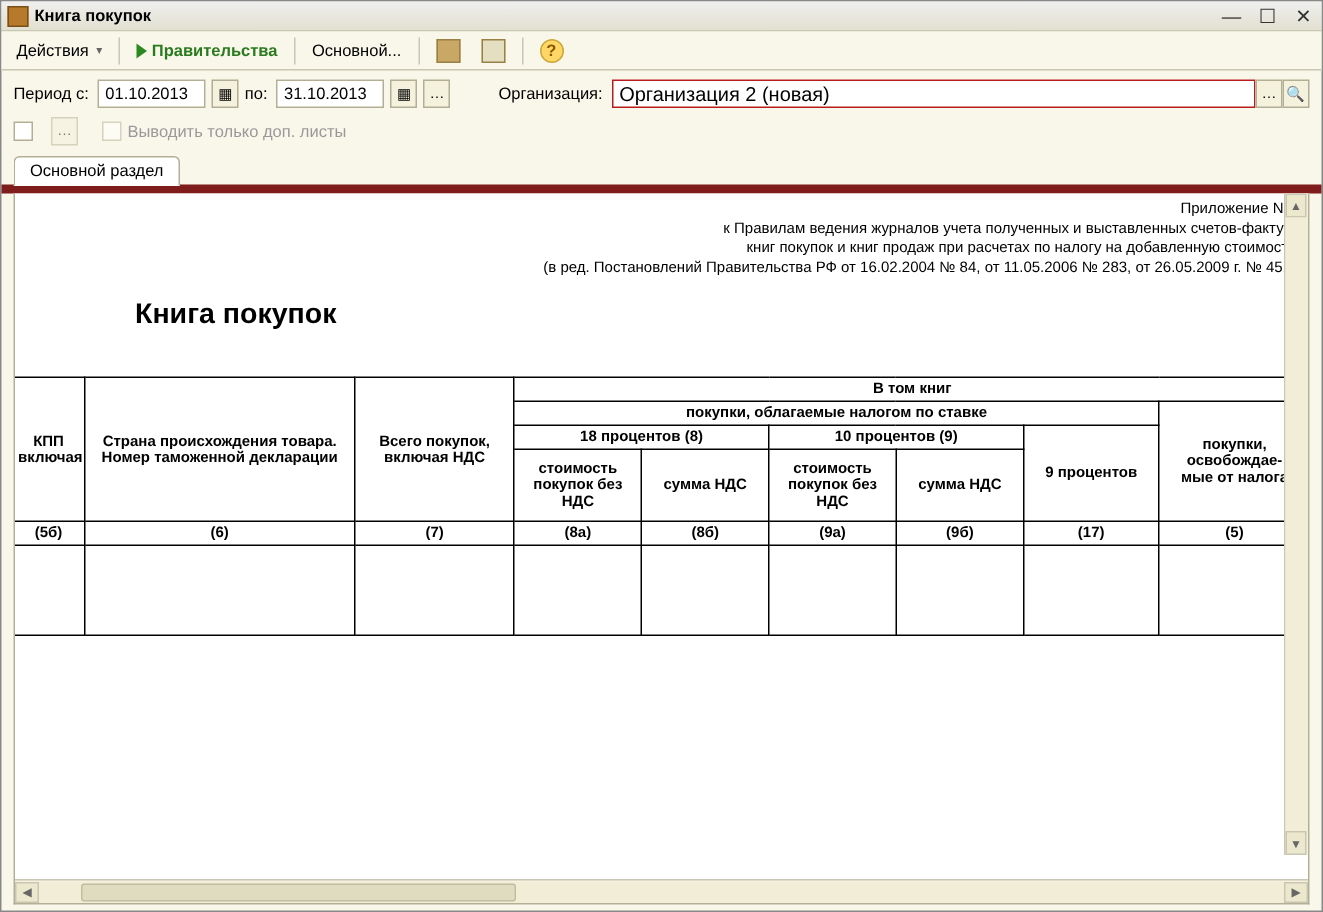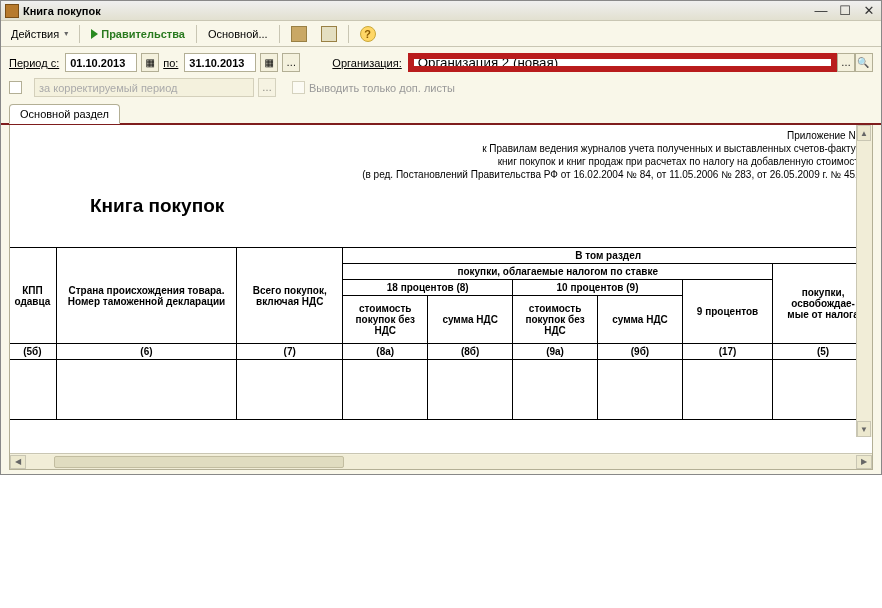--- a/index.html
+++ b/index.html
@@ -5,21 +5,21 @@
   * { box-sizing: border-box; }
   body {
     margin: 0;
     font-family: Tahoma, Arial, sans-serif;
     font-size: 11px;
     background: #fff;
     color: #000;
   }
   .window {
     width: 882px;
-    height: 475px;
+    height: 608px;
     border: 1px solid #888;
     background: #f9f7e9;
     display: flex;
     flex-direction: column;
     position: relative;
   }
   .titlebar {
     height: 20px;
     background: linear-gradient(#efefef,#e2e0d0);
     border-bottom: 1px solid #c9c6b3;
@@ -105,48 +105,47 @@
     padding: 6px 8px;
     display: flex;
     flex-direction: column;
     gap: 6px;
   }
   .param-row {
     display: flex;
     align-items: center;
     gap: 4px;
   }
-  .label { padding-right: 2px; text-decoration: underline; }
+  .label { padding-right: 2px; }
   .input {
     border: 1px solid #b3af95;
     background: #fff;
     height: 19px;
     padding: 1px 4px;
     font-family: inherit;
     font-size: 11px;
-    font-weight: bold;
   }
   .date-input { width: 72px; }
   .small-btn {
     width: 18px; height: 19px;
     border: 1px solid #b3af95;
     background: #f4f1dd;
     display: flex; align-items: center; justify-content: center;
     cursor: pointer;
     font-size: 10px;
   }
   .org-field {
     flex: 1;
     display: flex;
     align-items: center;
   }
   .org-input {
     flex: 1;
     height: 19px;
-    border: 6px solid #b91c1c;
+    border: 1px solid #b91c1c;
     background: #fff;
     padding: 1px 4px;
   }
   .checkbox {
     width: 13px; height: 13px;
     border: 1px solid #b3af95;
     background: #fff;
     display: inline-block;
   }
   .disabled-input {
@@ -155,21 +154,21 @@
     background: #f4f1dd;
     color: #aaa;
     padding: 1px 4px;
     width: 220px;
     display: flex;
     align-items: center;
   }
   .tabs {
     display: flex;
     padding: 0 8px;
-    border-bottom: 2px solid #7f1d1d;
+    border-bottom: 6px solid #7f1d1d;
   }
   .tab {
     padding: 3px 10px;
     border: 1px solid #b3af95;
     border-bottom: none;
     background: #f9f7e9;
     border-radius: 4px 4px 0 0;
     position: relative;
     top: 1px;
     cursor: pointer;
@@ -339,23 +338,20 @@
       <span class="label">Организация:</span>
       <div class="org-field">
         <input class="org-input" value="Организация 2 (новая)" style="">
         <div class="small-btn">…</div>
         <div class="small-btn">🔍</div>
       </div>
     </div>
     <div class="param-row">
       <span class="checkbox"></span>
       <span style="width:4px"></span>
-      <div class="disabled-input">
-        <span>за корректируемый период</span>
-      </div>
       <div class="small-btn" style="opacity:.5">…</div>
       <span style="width:8px"></span>
       <span class="checkbox" style="opacity:.5"></span>
       <span style="color:#999">Выводить только доп. листы</span>
     </div>
   </div>
 
   <div class="tabs">
     <div class="tab active">
       <span>Основной раздел</span>
@@ -380,25 +376,25 @@
           <col style="width:80px">
           <col style="width:80px">
           <col style="width:80px">
           <col style="width:80px">
           <col style="width:85px">
           <col style="width:95px">
         </colgroup>
         <tbody>
             <tr>
           <th rowspan="4" style="white-space:pre-line">КПП
-одавца</th>
+включая</th>
           <th rowspan="4" style="white-space:pre-line">Страна происхождения товара.
 Номер таможенной декларации</th>
           <th rowspan="4">Всего покупок, включая НДС</th>
-          <th colspan="6">В том раздел</th>
+          <th colspan="6">В том книг</th>
         </tr>
         <tr>
           <th colspan="5">покупки, облагаемые налогом по ставке</th>
           <th rowspan="3" style="white-space:pre-line">покупки, освобождае-
 мые от налога</th>
         </tr>
         <tr>
           <th colspan="2">18 процентов (8)</th>
           <th colspan="2">10 процентов (9)</th>
           <th rowspan="2">9 процентов</th>

